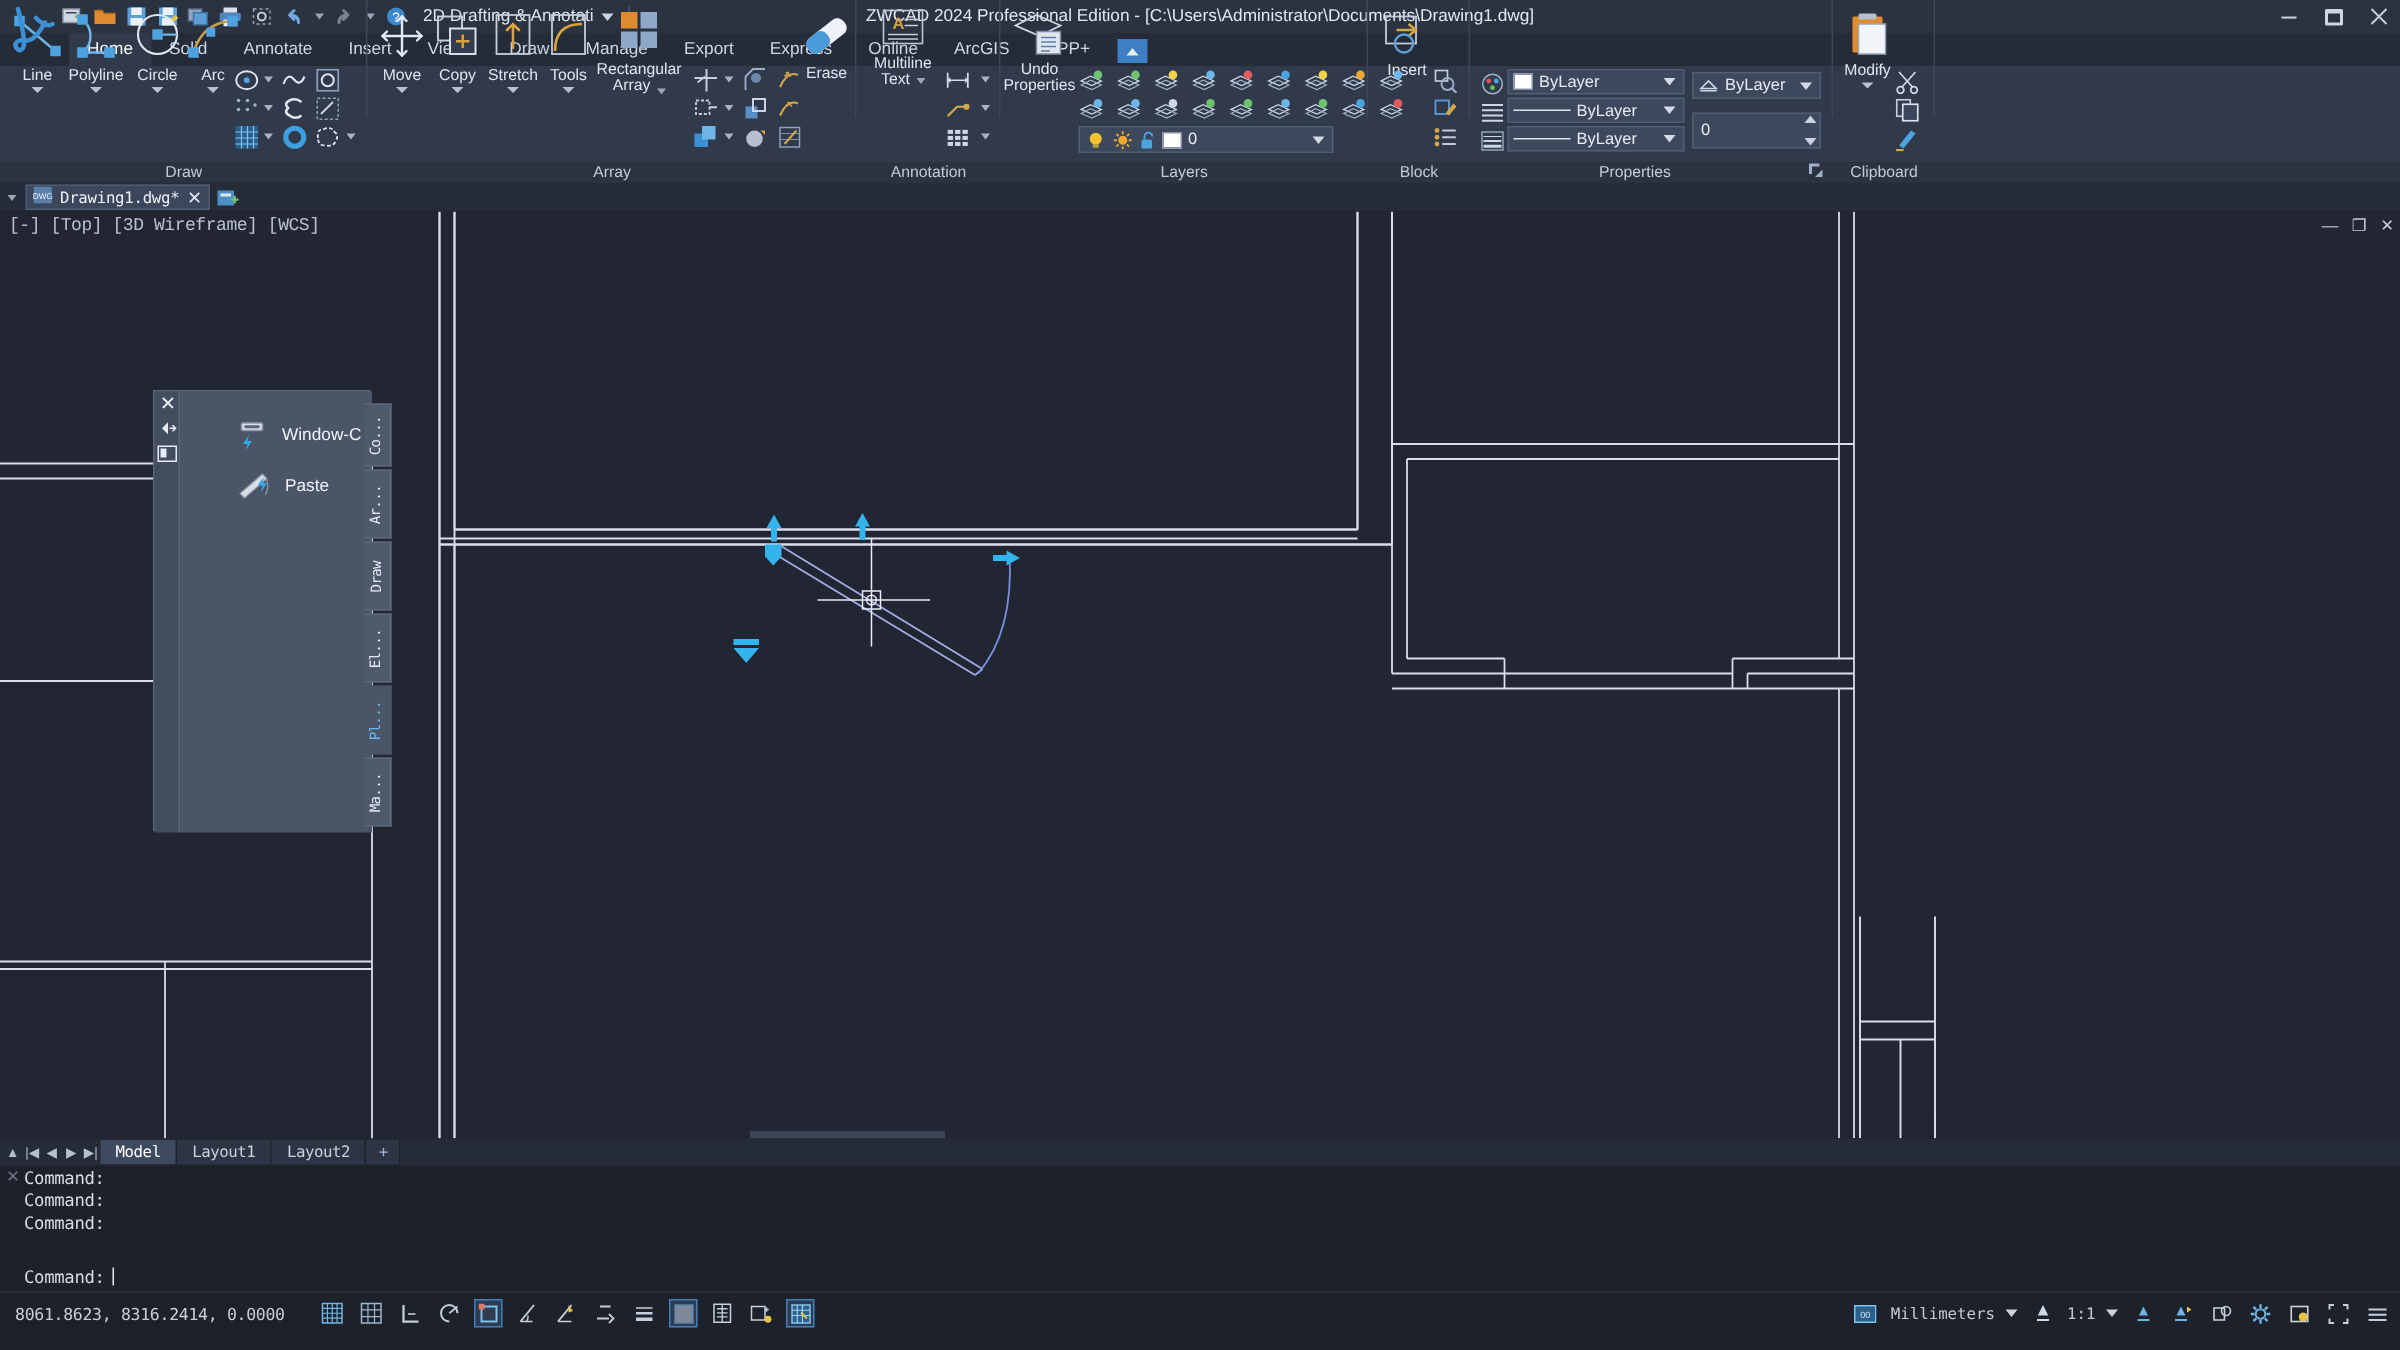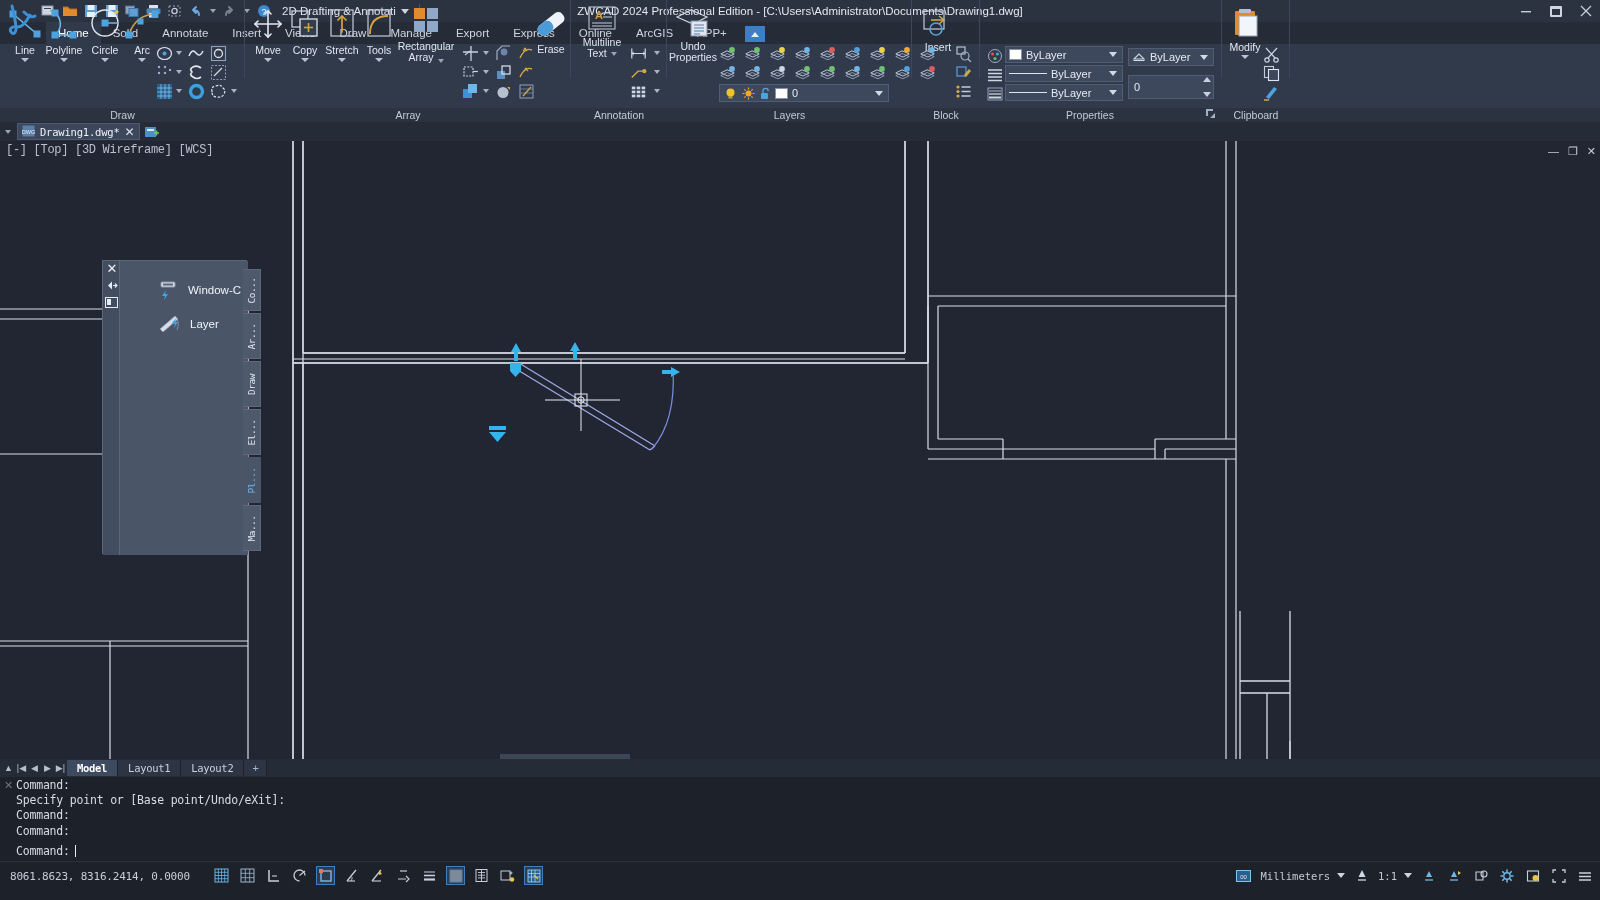--- a/index.html
+++ b/index.html
@@ -248,21 +248,21 @@
   .lnav {
     width: 13px; height: 16px; display: flex; align-items: center;
     justify-content: center; color: #b6bfcd; font-size: 9px;
   }
   .ltab {
     height: 16px; padding: 0 10px; display: flex; align-items: center;
     font-family: "DejaVu Sans Mono", monospace;
     font-size: 10.5px; color: #c9d1de; background: #2d3443;
     border-right: 1px solid #1d2129; letter-spacing: -0.3px;
   }
-  .ltab.active { background: #3d4a60; color: #ffffff; font-weight: bold; }
+  .ltab.active { background: #3d4a60; color: #ffffff; font-weight: normal; }
   .ltab.plus { padding: 0 8px; color: #9fb9d8; }
 
   
   .cmdarea {
     position: absolute; left: 0; top: 777px; width: 1600px; height: 84px;
     background: #1d2129;
   }
   .cmd-close {
     position: absolute; left: 4px; top: 3px; font-size: 11px; color: #6d7688;
     line-height: 11px;
@@ -1068,21 +1068,21 @@
         <span class="ilab">Window-C</span>
       </div>
       <div class="tp-item" style="left:38px; top:52px;">
         <span style="position:relative;display:block;width:24px;height:22px">
           <svg width="24" height="22" viewBox="0 0 24 22" style="position:absolute;left:0;top:0">
             <path d="M2 16 L17 3 L20 6 L5 19Z" fill="#d8dee8" stroke="#8e99ab" stroke-width="0.8"></path>
             <path d="M19 5 Q22 11 19 17" fill="none" stroke="#8e99ab" stroke-width="0.8"></path>
             <path d="M14 10 L18 5 L17 9 L20 9 L16 15 L17 11Z" fill="#36a8ea"></path>
           </svg>
         </span>
-        <span class="ilab">Layer</span>
+        <span class="ilab">Paste</span>
       </div>
     </div>
 
     <div class="tp-tabs" style="position:absolute;left:140px;top:8px;width:18px;">
       <div class="tp-tab" style="height:42px">
           <span>Co...</span>
         </div>
       <div class="tp-tab" style="height:46px">
           <span>Ar...</span>
         </div>
@@ -1110,21 +1110,20 @@
     <div class="ltab active">Model</div>
     <div class="ltab">Layout1</div>
     <div class="ltab">Layout2</div>
     <div class="ltab plus">+</div>
   </div>
 
   <div class="cmdarea">
     <div class="cmd-close">✕</div>
     <div class="cmdlines">
       <div>Command:</div>
-      <div>Specify point or [Base point/Undo/eXit]:</div>
       <div>Command:</div>
       <div>Command:</div>
     </div>
   </div>
   <div class="cmd-input-row">
     <span>Command:</span>
     <span class="caret-blink"></span>
   </div>
 
   <div class="statusbar">

